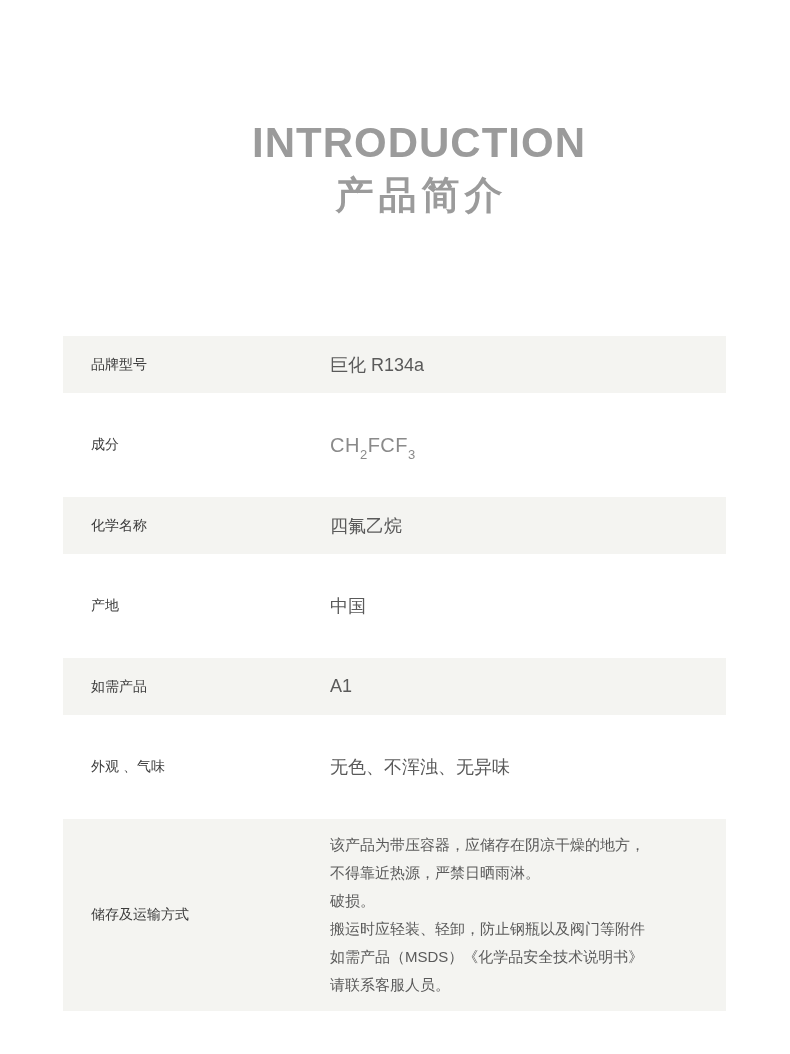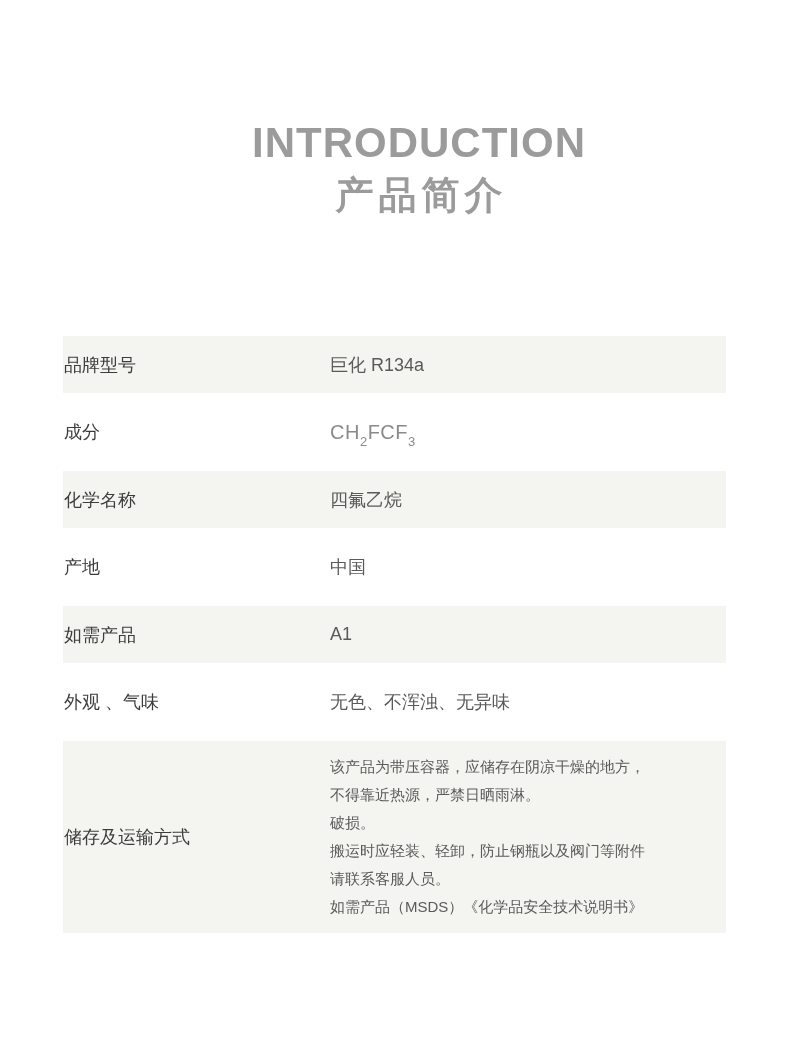--- a/index.html
+++ b/index.html
@@ -33,26 +33,26 @@
     text-indent: 5px;
     color: var(--title-color, #9b9b9b);
   }
   .spec-table {
     margin: 121px 64px 0 63px; 
     width: 663px;
   }
   .row { display: flex; align-items: center; }
   .row.shaded { background: var(--row-bg, #f4f4f1); }
   .row.h-sm { height: 57px; }
-  .row.h-lg { height: 78px; }
+  .row.h-lg { height: 104px; }
   .row.storage { align-items: center; padding: 12px 0; }
   .cell-label {
     flex: 0 0 267px;
-    padding-left: 1px;
-    font-size: 18px;
+    padding-left: 28px;
+    font-size: 14px;
     color: var(--label-color, #3c3c3c);
   }
   .cell-value {
     flex: 1 1 auto;
     padding-right: 12px;
     font-size: 18px;
     color: var(--value-color, #5a5a5a);
   }
   .formula { font-size: 20px; color: var(--formula-color, #8a8a8a); letter-spacing: 0.5px; }
   .formula sub { font-size: 13px; line-height: 0; position: relative; bottom: -2px; }
@@ -100,19 +100,19 @@
       <div class="cell-value">无色、不浑浊、无异味</div>
     </div>
 
     <div class="row shaded storage">
       <div class="cell-label">储存及运输方式</div>
       <div class="cell-value">
         <div class="storage-line">该产品为带压容器，应储存在阴凉干燥的地方，</div>
         <div class="storage-line">不得靠近热源，严禁日晒雨淋。</div>
         <div class="storage-line">破损。</div>
         <div class="storage-line">搬运时应轻装、轻卸，防止钢瓶以及阀门等附件</div>
+        <div class="storage-line">如需产品（MSDS）《化学品安全技术说明书》</div>
         <div class="storage-line">请联系客服人员。</div>
-        <div class="storage-line">如需产品（MSDS）《化学品安全技术说明书》</div>
       </div>
     </div>
 
   </section>
 </div>
 
 </body></html>

